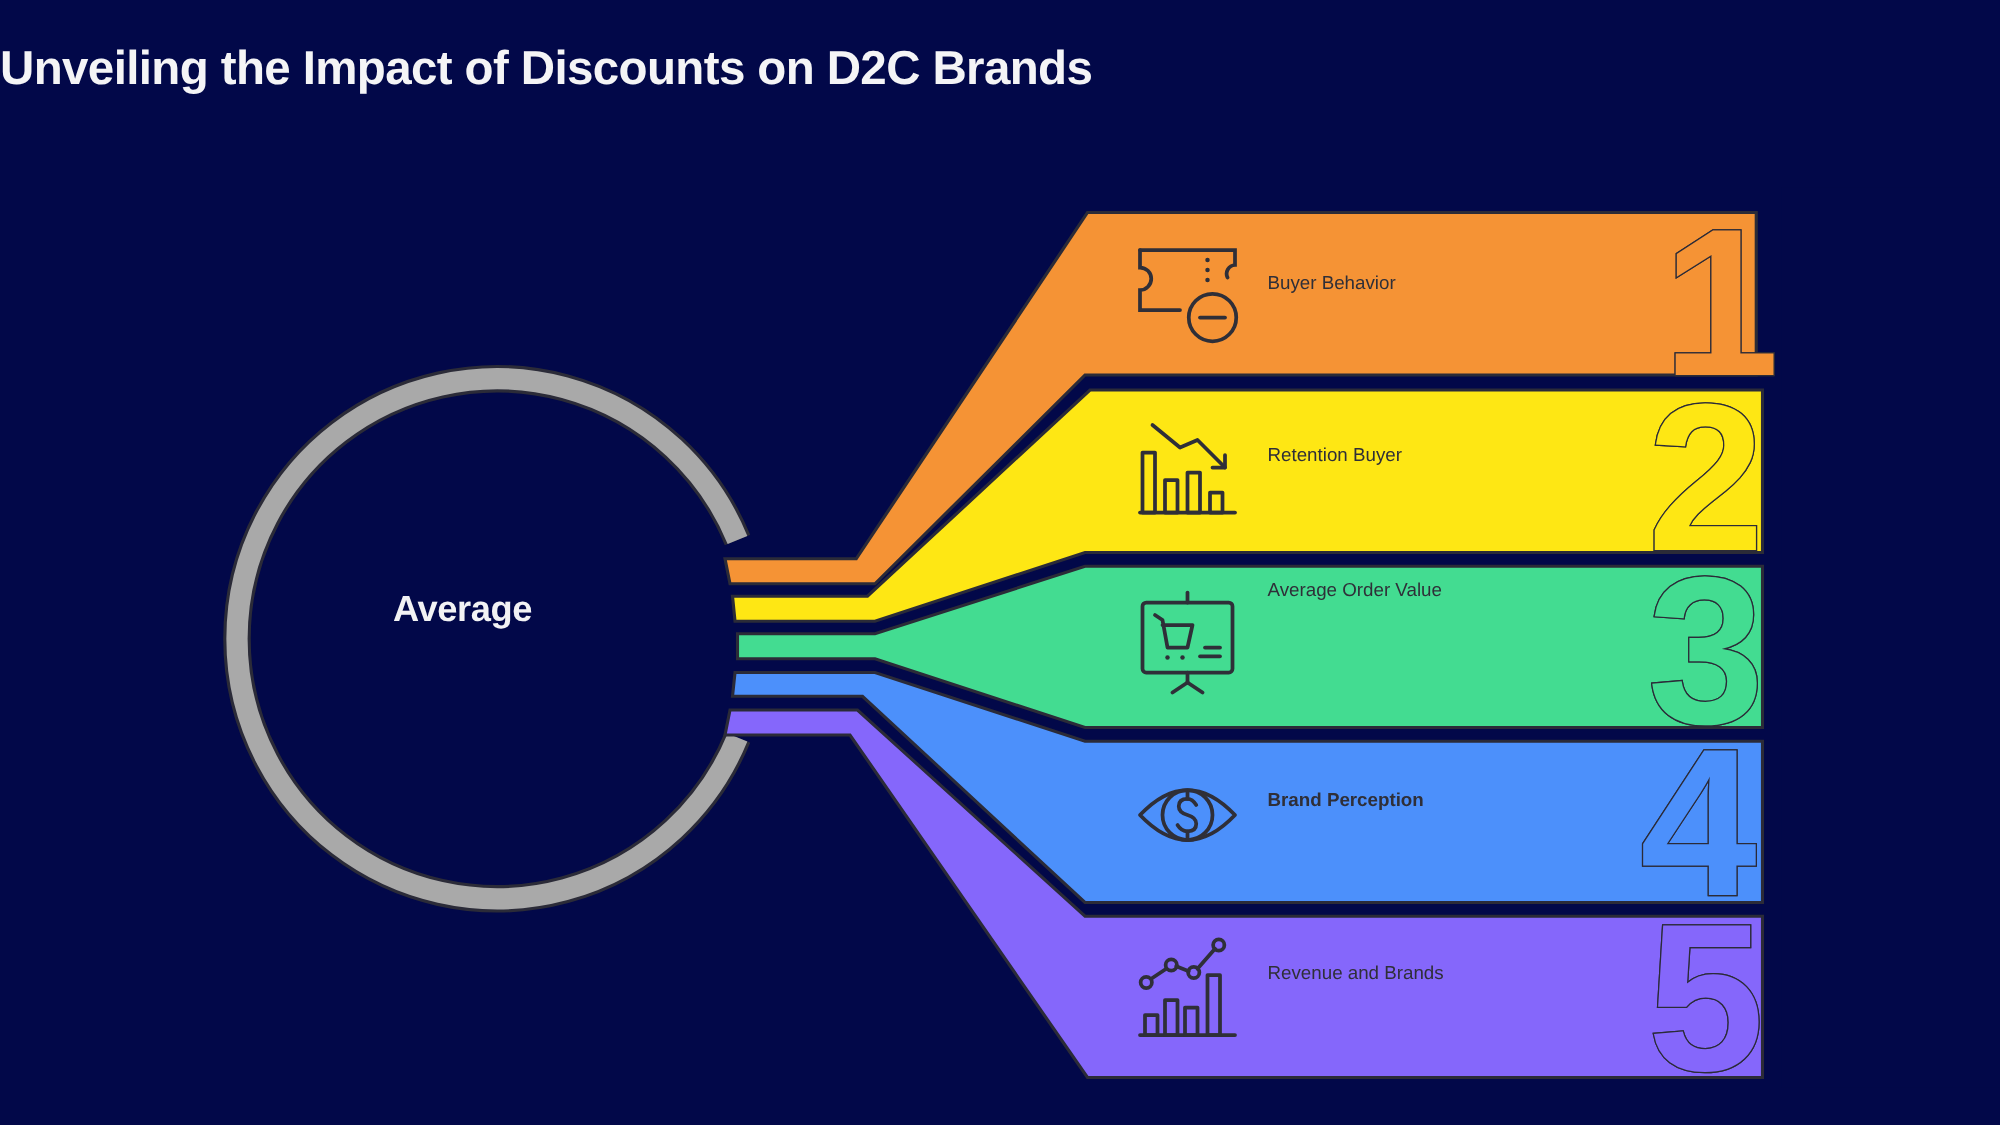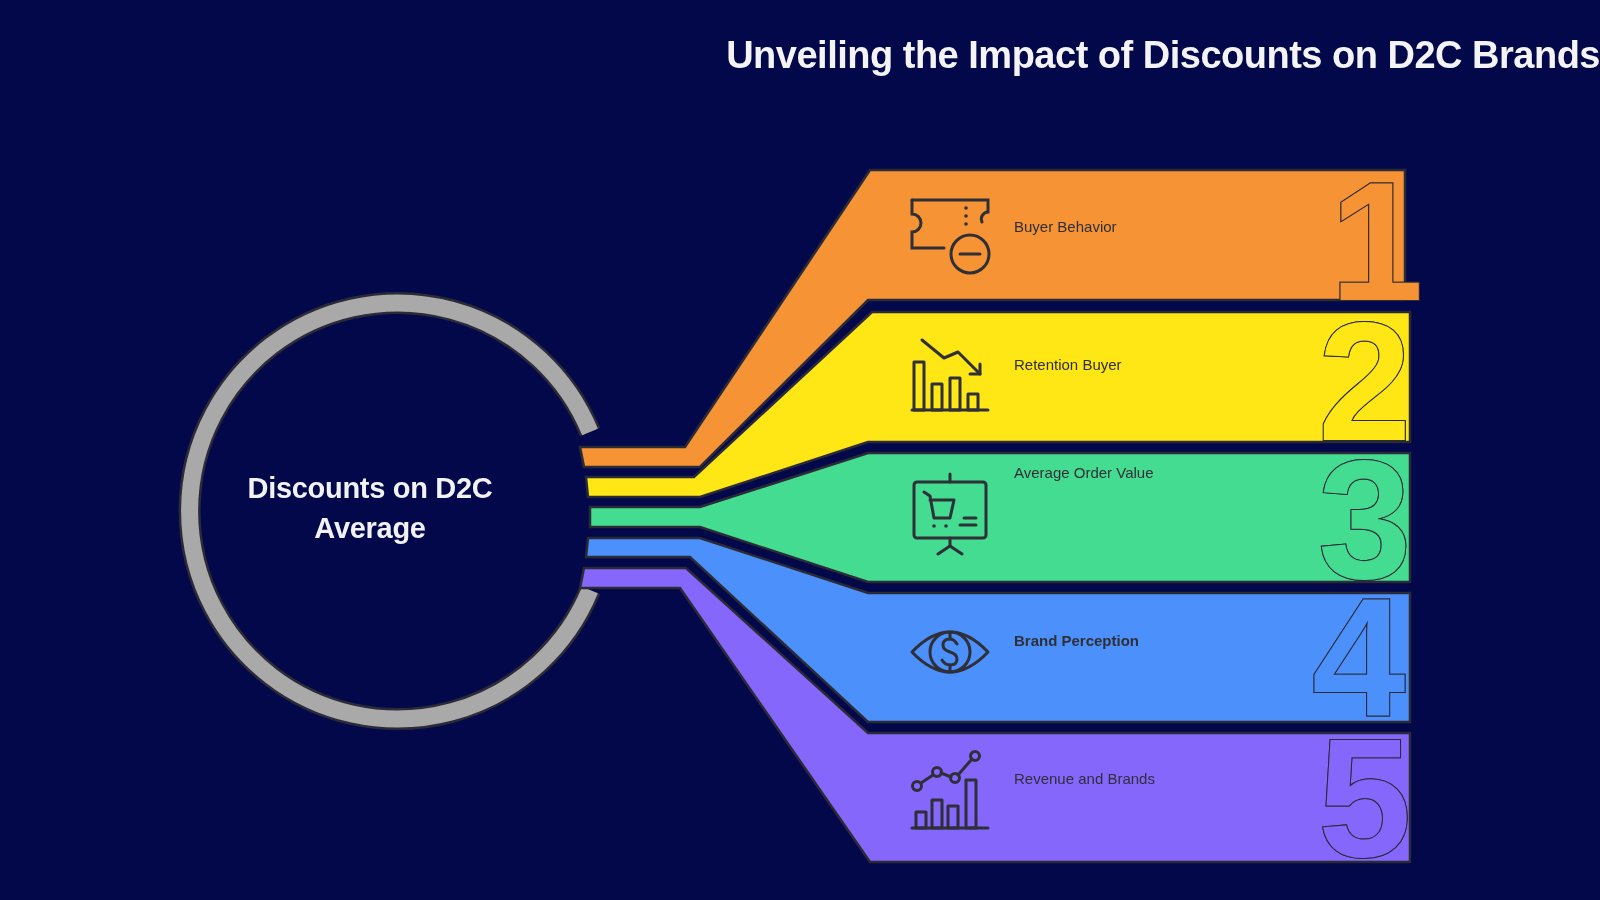--- a/index.html
+++ b/index.html
@@ -4,21 +4,21 @@
 <style>
   html, body { margin: 0; padding: 0; }
   body {
     width: 1600px; height: 900px; overflow: hidden;
     background: #020849;
     font-family: "Liberation Sans", "DejaVu Sans", sans-serif;
     position: relative;
   }
   .title {
     position: absolute; left: 0; top: 34px; width: 1600px;
-    text-align: right; color: #f4f4f6;
+    text-align: left; color: #f4f4f6;
     font-size: 38px; font-weight: bold; letter-spacing: -0.5px;
   }
   svg.stage { position: absolute; left: 0; top: 0; }
   .center-label {
     position: absolute; left: 220px; top: 468px; width: 300px;
     text-align: center; color: #f2f2f4; font-weight: bold;
     font-size: 29px; line-height: 40px; letter-spacing: -0.3px;
   }
   .band-label {
     position: absolute; left: 1014px; color: #2f2f38;
@@ -62,21 +62,20 @@
   <text class="num" x="1318" y="440" fill="#fee714" id="n2">2</text>
   <text class="num" x="1318" y="578" fill="#43dc91" stroke="#020849" stroke-width="14" id="n3o">3</text>
   <text class="num" x="1318" y="578" fill="#43dc91" id="n3">3</text>
   <text class="num" x="1312" y="716" fill="#4c90fb" stroke="#020849" stroke-width="14" id="n4o">4</text>
   <text class="num" x="1312" y="716" fill="#4c90fb" id="n4">4</text>
   <text class="num" x="1318" y="856" fill="#8567fb" stroke="#020849" stroke-width="14" id="n5o">5</text>
   <text class="num" x="1318" y="856" fill="#8567fb" id="n5">5</text>
 </svg>
 
 <div class="center-label">
-  <div>Discounts on D2C</div>
   <div>Average</div>
 </div>
 
 <div class="band-icon" style="top:194px;">
   <svg viewBox="0 0 84 84" fill="none" stroke="#2f2f38" stroke-width="3" stroke-linecap="round">
     <path d="M4 6 H80 V18 A7 7 0 0 0 74 28"></path>
     <path d="M4 6 V20 A9 9 0 0 1 4 38 V54 H36"></path>
     <circle cx="58" cy="14" r="1.8" fill="#2f2f38" stroke="none"></circle>
     <circle cx="58" cy="22" r="1.8" fill="#2f2f38" stroke="none"></circle>
     <circle cx="58" cy="30" r="1.8" fill="#2f2f38" stroke="none"></circle>

